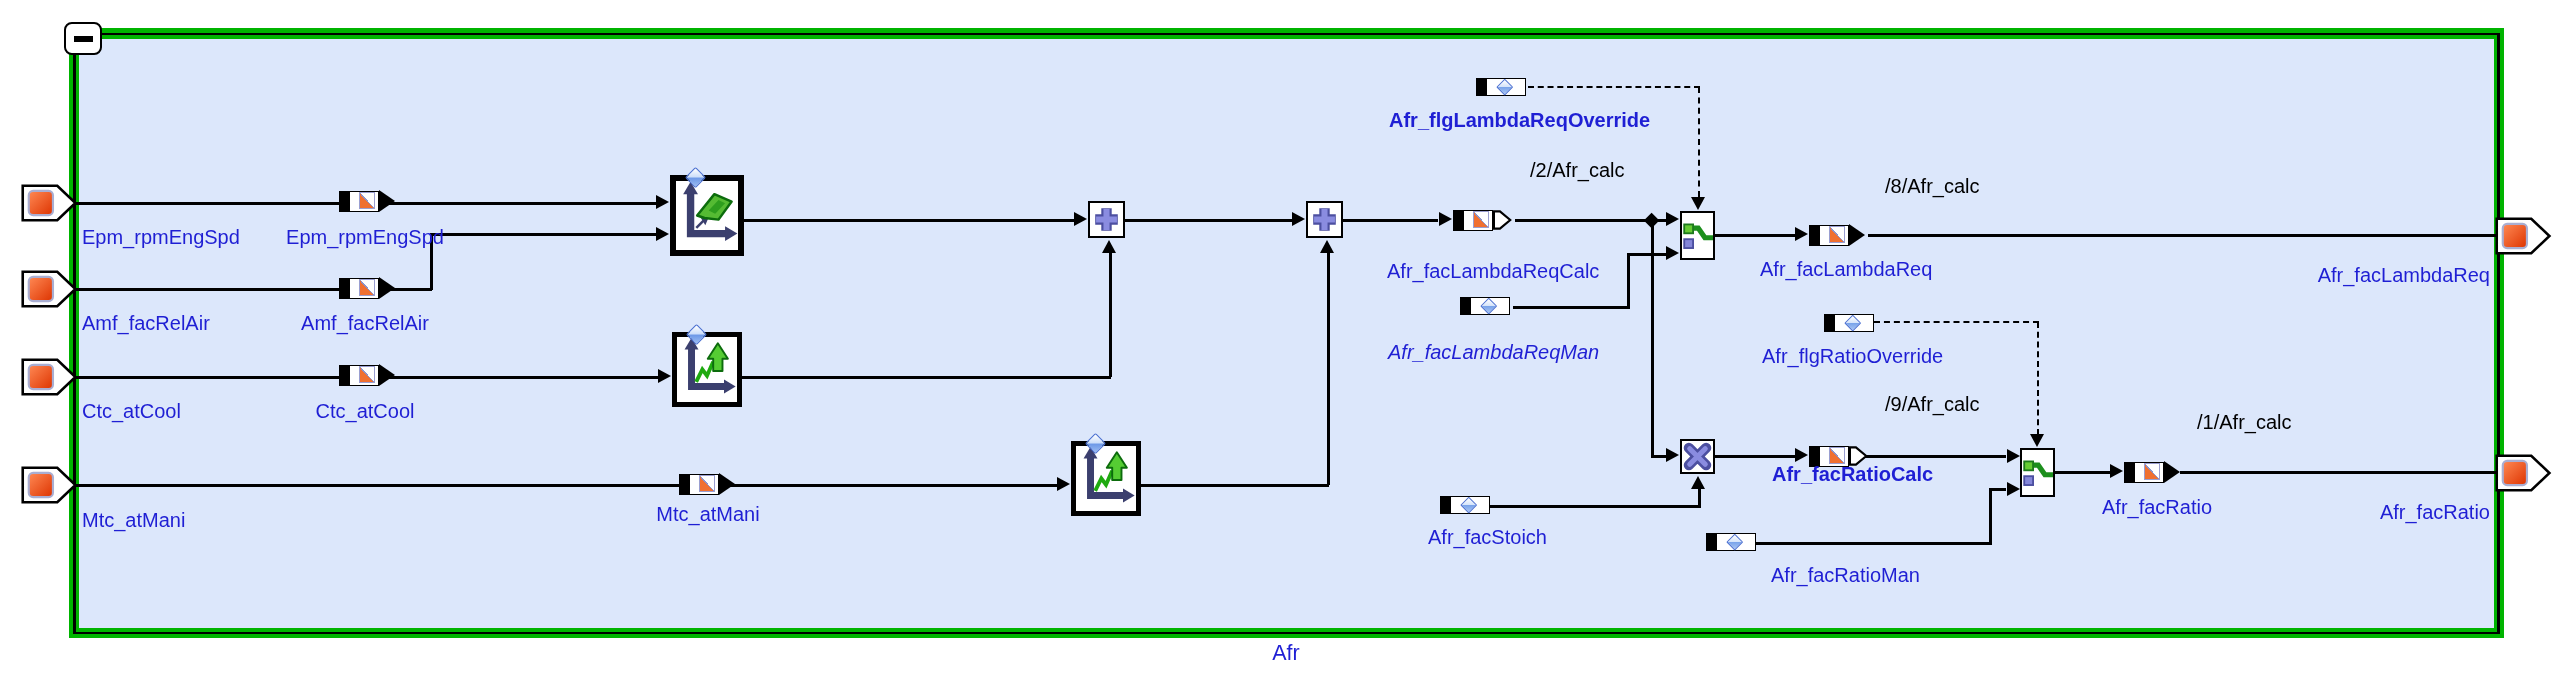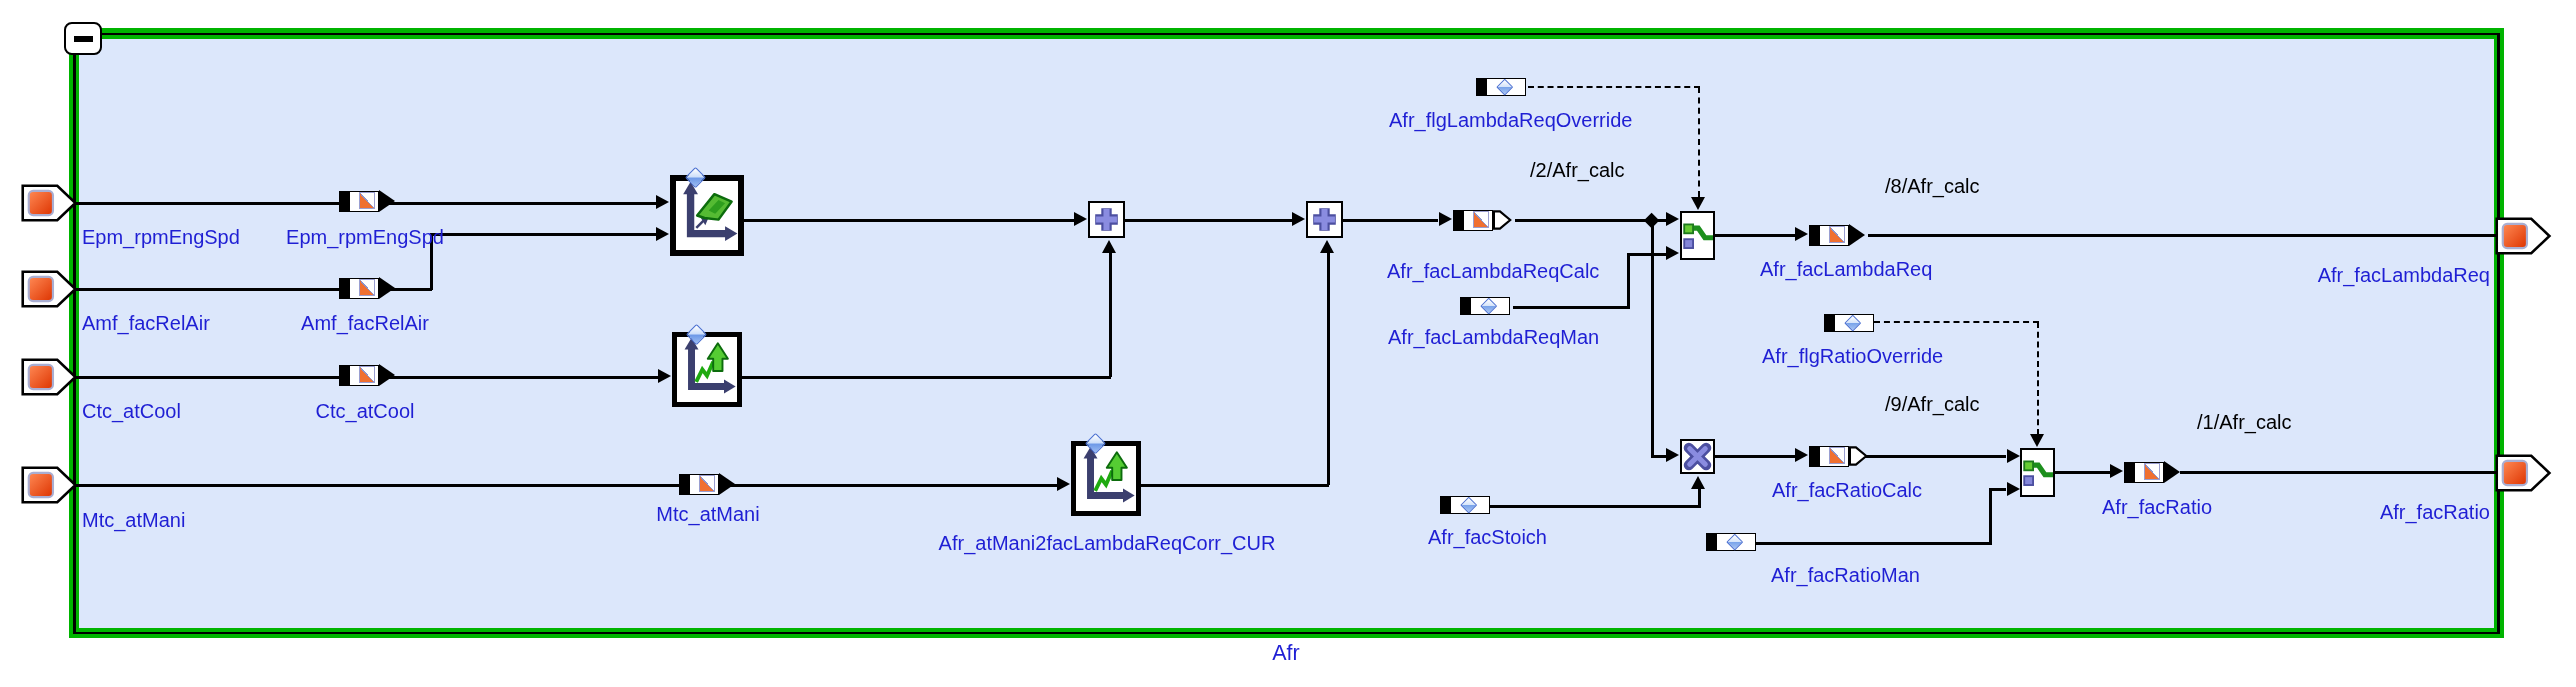--- a/index.html
+++ b/index.html
@@ -224,21 +224,20 @@
   <div class="lookup" style="left:1071px;top:441px;width:60px;height:65px;border-width:5.2px;">
     <div class="blk-diamond" style="left:12px;top:-10.3px;"></div>
     <svg width="60" height="65" viewBox="0 0 72 84">
       <path d="M16 12 V64 H60" stroke="#3b3f6e" stroke-width="9" fill="none"></path>
       <polygon points="7,16 25,16 16,1" fill="#3b3f6e"></polygon>
       <polygon points="58,55 58,73 73,64" fill="#3b3f6e"></polygon>
       <path d="M22 58 L30 42 L36 50 L44 32" stroke="#1faa10" stroke-width="5" fill="none"></path>
       <polygon points="50,8 63,28 56,28 56,44 44,44 44,28 37,28" fill="#55cc33" stroke="#0c6c0c" stroke-width="2.5" stroke-linejoin="round"></polygon>
     </svg>
   </div>
-  <div class="lbl ctr" style="left:1107px;top:532px;">Afr_atMani2facLambdaReqCorr_CUR</div>
 
   <div class="op" style="left:1088px;top:201px;width:33px;height:33px;">
     <svg width="33" height="33" viewBox="0 0 38 38">
       <path d="M19 6 V32 M6 19 H32" stroke="#4c4fa0" stroke-width="12"></path>
       <path d="M19 7 V31 M7 19 H31" stroke="#8a8ce0" stroke-width="7"></path>
     </svg>
   </div>
   <div class="op" style="left:1306px;top:201px;width:33px;height:33px;">
     <svg width="33" height="33" viewBox="0 0 38 38">
       <path d="M19 6 V32 M6 19 H32" stroke="#4c4fa0" stroke-width="12"></path>
@@ -314,26 +313,26 @@
   </div>
   <div class="flag" style="left:1440px;top:496px;">
     <div class="flag-black"></div>
       <div class="flag-diamond"></div>
   </div>
   <div class="flag" style="left:1706px;top:533px;">
     <div class="flag-black"></div>
       <div class="flag-diamond"></div>
   </div>
 
-  <div class="lbl" style="left:1389px;top:109px;">Afr_flgLambdaReqOverride</div>
+  <div class="lbl" style="left:1389px;top:109px;font-weight:bold;">Afr_flgLambdaReqOverride</div>
   <div class="lbl" style="left:1387px;top:260px;">Afr_facLambdaReqCalc</div>
-  <div class="lbl" style="left:1388px;top:326px;">Afr_facLambdaReqMan</div>
+  <div class="lbl" style="left:1388px;top:341px;font-style:italic;">Afr_facLambdaReqMan</div>
   <div class="lbl" style="left:1760px;top:258px;">Afr_facLambdaReq</div>
   <div class="lbl" style="left:1762px;top:345px;">Afr_flgRatioOverride</div>
-  <div class="lbl" style="left:1772px;top:479px;">Afr_facRatioCalc</div>
+  <div class="lbl" style="left:1772px;top:463px;font-weight:bold;">Afr_facRatioCalc</div>
   <div class="lbl" style="left:1428px;top:526px;">Afr_facStoich</div>
   <div class="lbl" style="left:1771px;top:564px;">Afr_facRatioMan</div>
   <div class="lbl" style="left:2102px;top:496px;">Afr_facRatio</div>
 
   <div class="note" style="left:1530px;top:159px;">/2/Afr_calc</div>
   <div class="note" style="left:1885px;top:175px;">/8/Afr_calc</div>
   <div class="note" style="left:1885px;top:393px;">/9/Afr_calc</div>
   <div class="note" style="left:2197px;top:411px;">/1/Afr_calc</div>
 
 </div>

